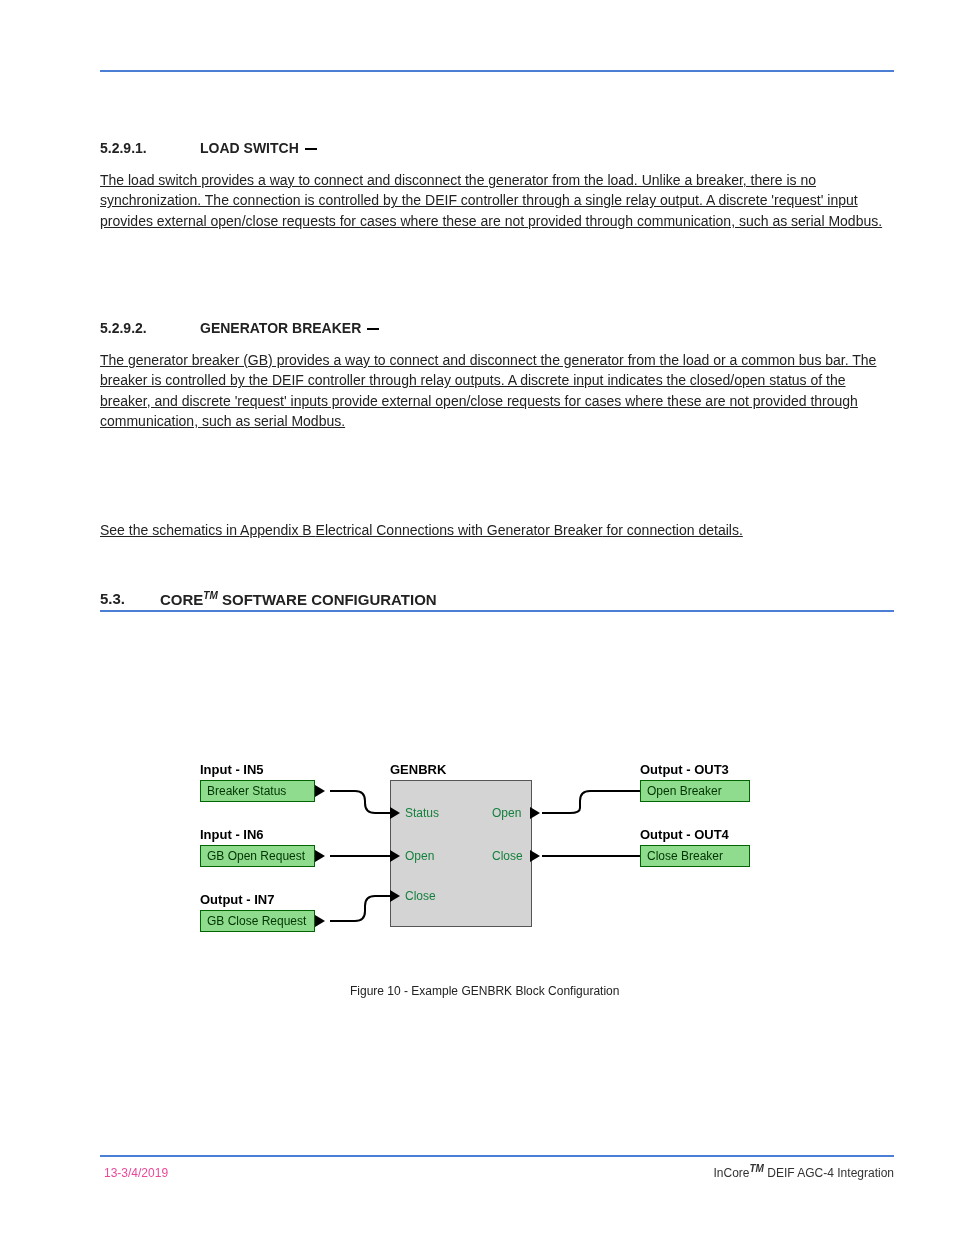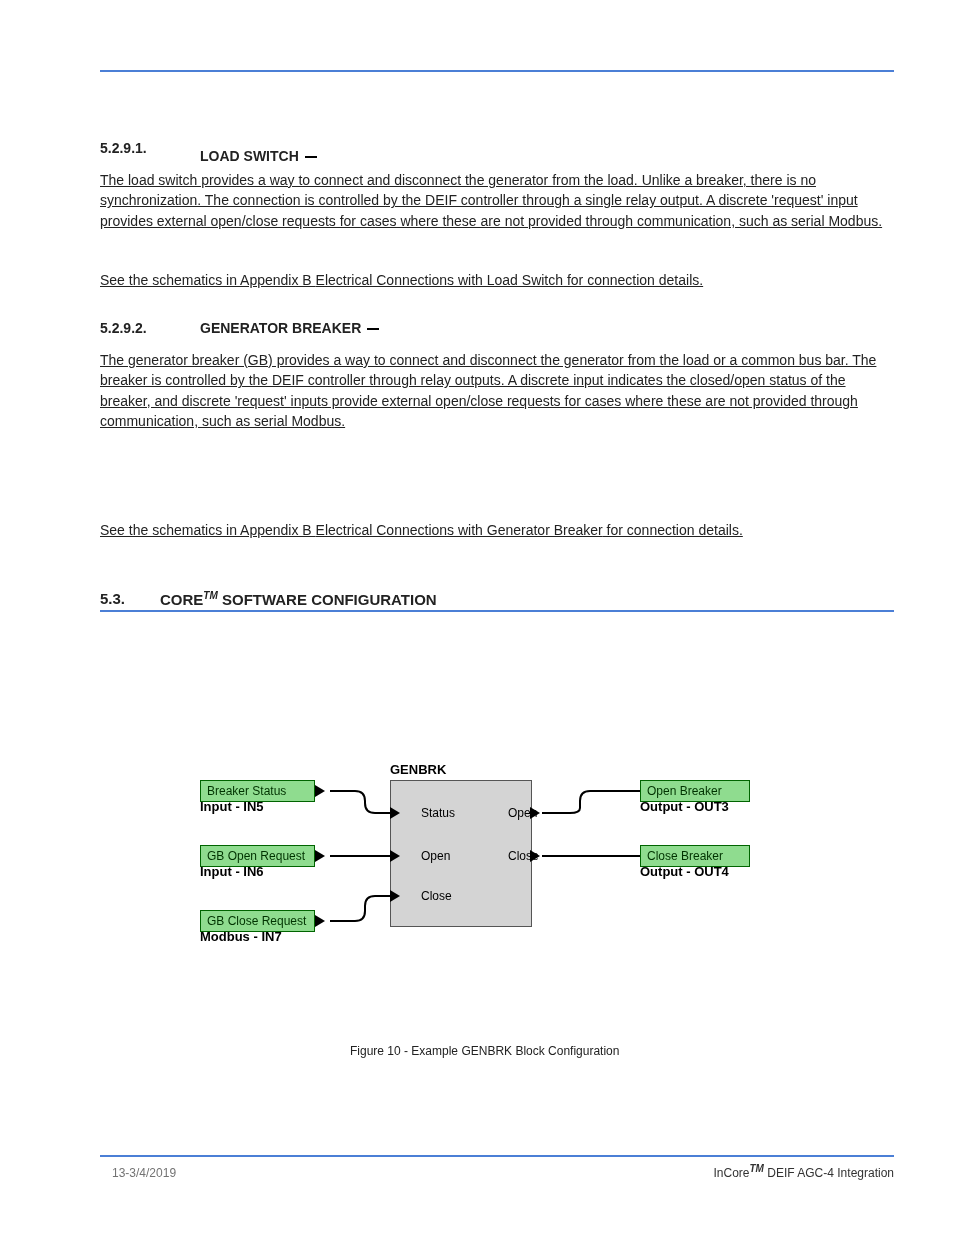--- a/index.html
+++ b/index.html
@@ -6,50 +6,47 @@
   .page{width:954px;height:1235px;position:relative;margin:0 auto;background:#fff;}
   .hr{position:absolute;left:100px;right:60px;height:0;border-top:2px solid #4b7fd6;}
   .hr.top{top:70px;}
   .hr.mid{top:610px;}
   .hr.bot{top:1155px;}
   .sec-num{position:absolute;font:700 14px Arial;color:#222;}
   .sec-title{position:absolute;font:700 14px Arial;color:#222;}
   .body-text{position:absolute;font:400 14px/1.45 Arial;color:#222;text-decoration:underline;}
   .tm{font:italic 700 10px Arial;vertical-align:super;}
   .dash{display:inline-block;width:12px;border-top:2px solid #000;vertical-align:middle;margin:0 2px;}
-  .footer-l{position:absolute;left:112px;bottom:55px;font:400 12px Arial;color:#737373;}
+  .footer-l{position:absolute;left:104px;bottom:55px;font:400 12px Arial;color:#ec4899;}
   .footer-r{position:absolute;right:60px;bottom:55px;font:400 12px Arial;color:#333;}
   
   .diagram{position:absolute;left:200px;top:758px;width:590px;height:220px;}
-  .blk-title{position:absolute;font:700 13px Arial;color:#000;margin-top:37px;}
+  .blk-title{position:absolute;font:700 13px Arial;color:#000;}
   .io-box{position:absolute;height:22px;border:1px solid #006400;background:#8fdc8f;font:400 12px Arial;color:#003300;display:flex;align-items:center;padding:0 6px;box-sizing:border-box;}
   .genbox{position:absolute;left:190px;top:22px;width:140px;height:145px;background:#d4d4d4;border:1px solid #555;}
   .gen-title{position:absolute;left:190px;top:4px;font:700 13px Arial;}
-  .port{position:absolute;font:400 12px Arial;color:#000000;margin-left:16px;}
+  .port{position:absolute;font:400 12px Arial;color:#15803d;}
   .tri{position:absolute;width:0;height:0;border-top:6px solid transparent;border-bottom:6px solid transparent;border-left:10px solid #000;}
   .wire{stroke:#000;stroke-width:2;fill:none;}
   svg.wires{position:absolute;left:0;top:0;width:590px;height:220px;overflow:visible;}
   .fig-caption{position:absolute;font:400 12px Arial;color:#222;}
 </style>
 </head>
 <body>
 
 <div class="page">
 
   <div class="hr top"></div>
 
   <div class="sec-num" style="left:100px;top:140px;">5.2.9.1.</div>
-  <div class="sec-title" style="left:200px;top:148px;">
+  <div class="sec-title" style="left:200px;top:140px;">
     <span>LOAD SWITCH</span>
     <span class="dash"></span>
   </div>
   <div class="body-text" style="left:100px;top:170px;width:790px;">The load switch provides a way to connect and disconnect the generator from the load. Unlike a breaker, there is no synchronization. The connection is controlled by the DEIF controller through a single relay output. A discrete 'request' input provides external open/close requests for cases where these are not provided through communication, such as serial Modbus.</div>
-  <div class="body-text" style="left:100px;top:270px;width:790px;">
-    <span>See the schematics in Appendix B </span><span>Electrical Connections with Load Switch</span><span> for connection details.</span>
-  </div>
 
   <div class="sec-num" style="left:100px;top:320px;">5.2.9.2.</div>
   <div class="sec-title" style="left:200px;top:320px;">
     <span>GENERATOR BREAKER</span>
     <span class="dash"></span>
   </div>
   <div class="body-text" style="left:100px;top:350px;width:790px;">The generator breaker (GB) provides a way to connect and disconnect the generator from the load or a common bus bar. The breaker is controlled by the DEIF controller through relay outputs. A discrete input indicates the closed/open status of the breaker, and discrete 'request' inputs provide external open/close requests for cases where these are not provided through communication, such as serial Modbus.</div>
   <div class="body-text" style="left:100px;top:520px;width:790px;">
     <span>See the schematics in Appendix B </span><span>Electrical Connections with Generator Breaker</span><span> for connection details.</span>
   </div>
@@ -76,21 +73,21 @@
     </svg>
 
     <div class="blk-title" style="left:0;top:4px;">Input - IN5</div>
     <div class="io-box" style="left:0;top:22px;width:115px;">Breaker Status</div>
     <div class="tri" style="left:115px;top:27px;"></div>
 
     <div class="blk-title" style="left:0;top:69px;">Input - IN6</div>
     <div class="io-box" style="left:0;top:87px;width:115px;">GB Open Request</div>
     <div class="tri" style="left:115px;top:92px;"></div>
 
-    <div class="blk-title" style="left:0;top:134px;">Modbus - IN7</div>
+    <div class="blk-title" style="left:0;top:134px;">Output - IN7</div>
     <div class="io-box" style="left:0;top:152px;width:115px;">GB Close Request</div>
     <div class="tri" style="left:115px;top:157px;"></div>
 
     <div class="gen-title">GENBRK</div>
     <div class="genbox"></div>
 
     <div class="tri" style="left:190px;top:49px;"></div>
     <div class="tri" style="left:190px;top:92px;"></div>
     <div class="tri" style="left:190px;top:132px;"></div>
 
@@ -103,20 +100,20 @@
     <div class="port" style="left:292px;top:48px;">Open</div>
     <div class="port" style="left:292px;top:91px;">Close</div>
 
     <div class="blk-title" style="left:440px;top:4px;">Output - OUT3</div>
     <div class="io-box" style="left:440px;top:22px;width:110px;">Open Breaker</div>
 
     <div class="blk-title" style="left:440px;top:69px;">Output - OUT4</div>
     <div class="io-box" style="left:440px;top:87px;width:110px;">Close Breaker</div>
   </div>
 
-  <div class="fig-caption" style="left:350px;top:1044px;text-align:right;">Figure 10 - Example GENBRK Block Configuration</div>
+  <div class="fig-caption" style="left:350px;top:984px;text-align:right;">Figure 10 - Example GENBRK Block Configuration</div>
 
   <div class="hr bot"></div>
   <div class="footer-l">13-3/4/2019</div>
   <div class="footer-r">
     <span>InCore</span><span class="tm">TM</span><span> DEIF AGC-4 Integration</span>
   </div>
 </div>
 
 </body></html>

